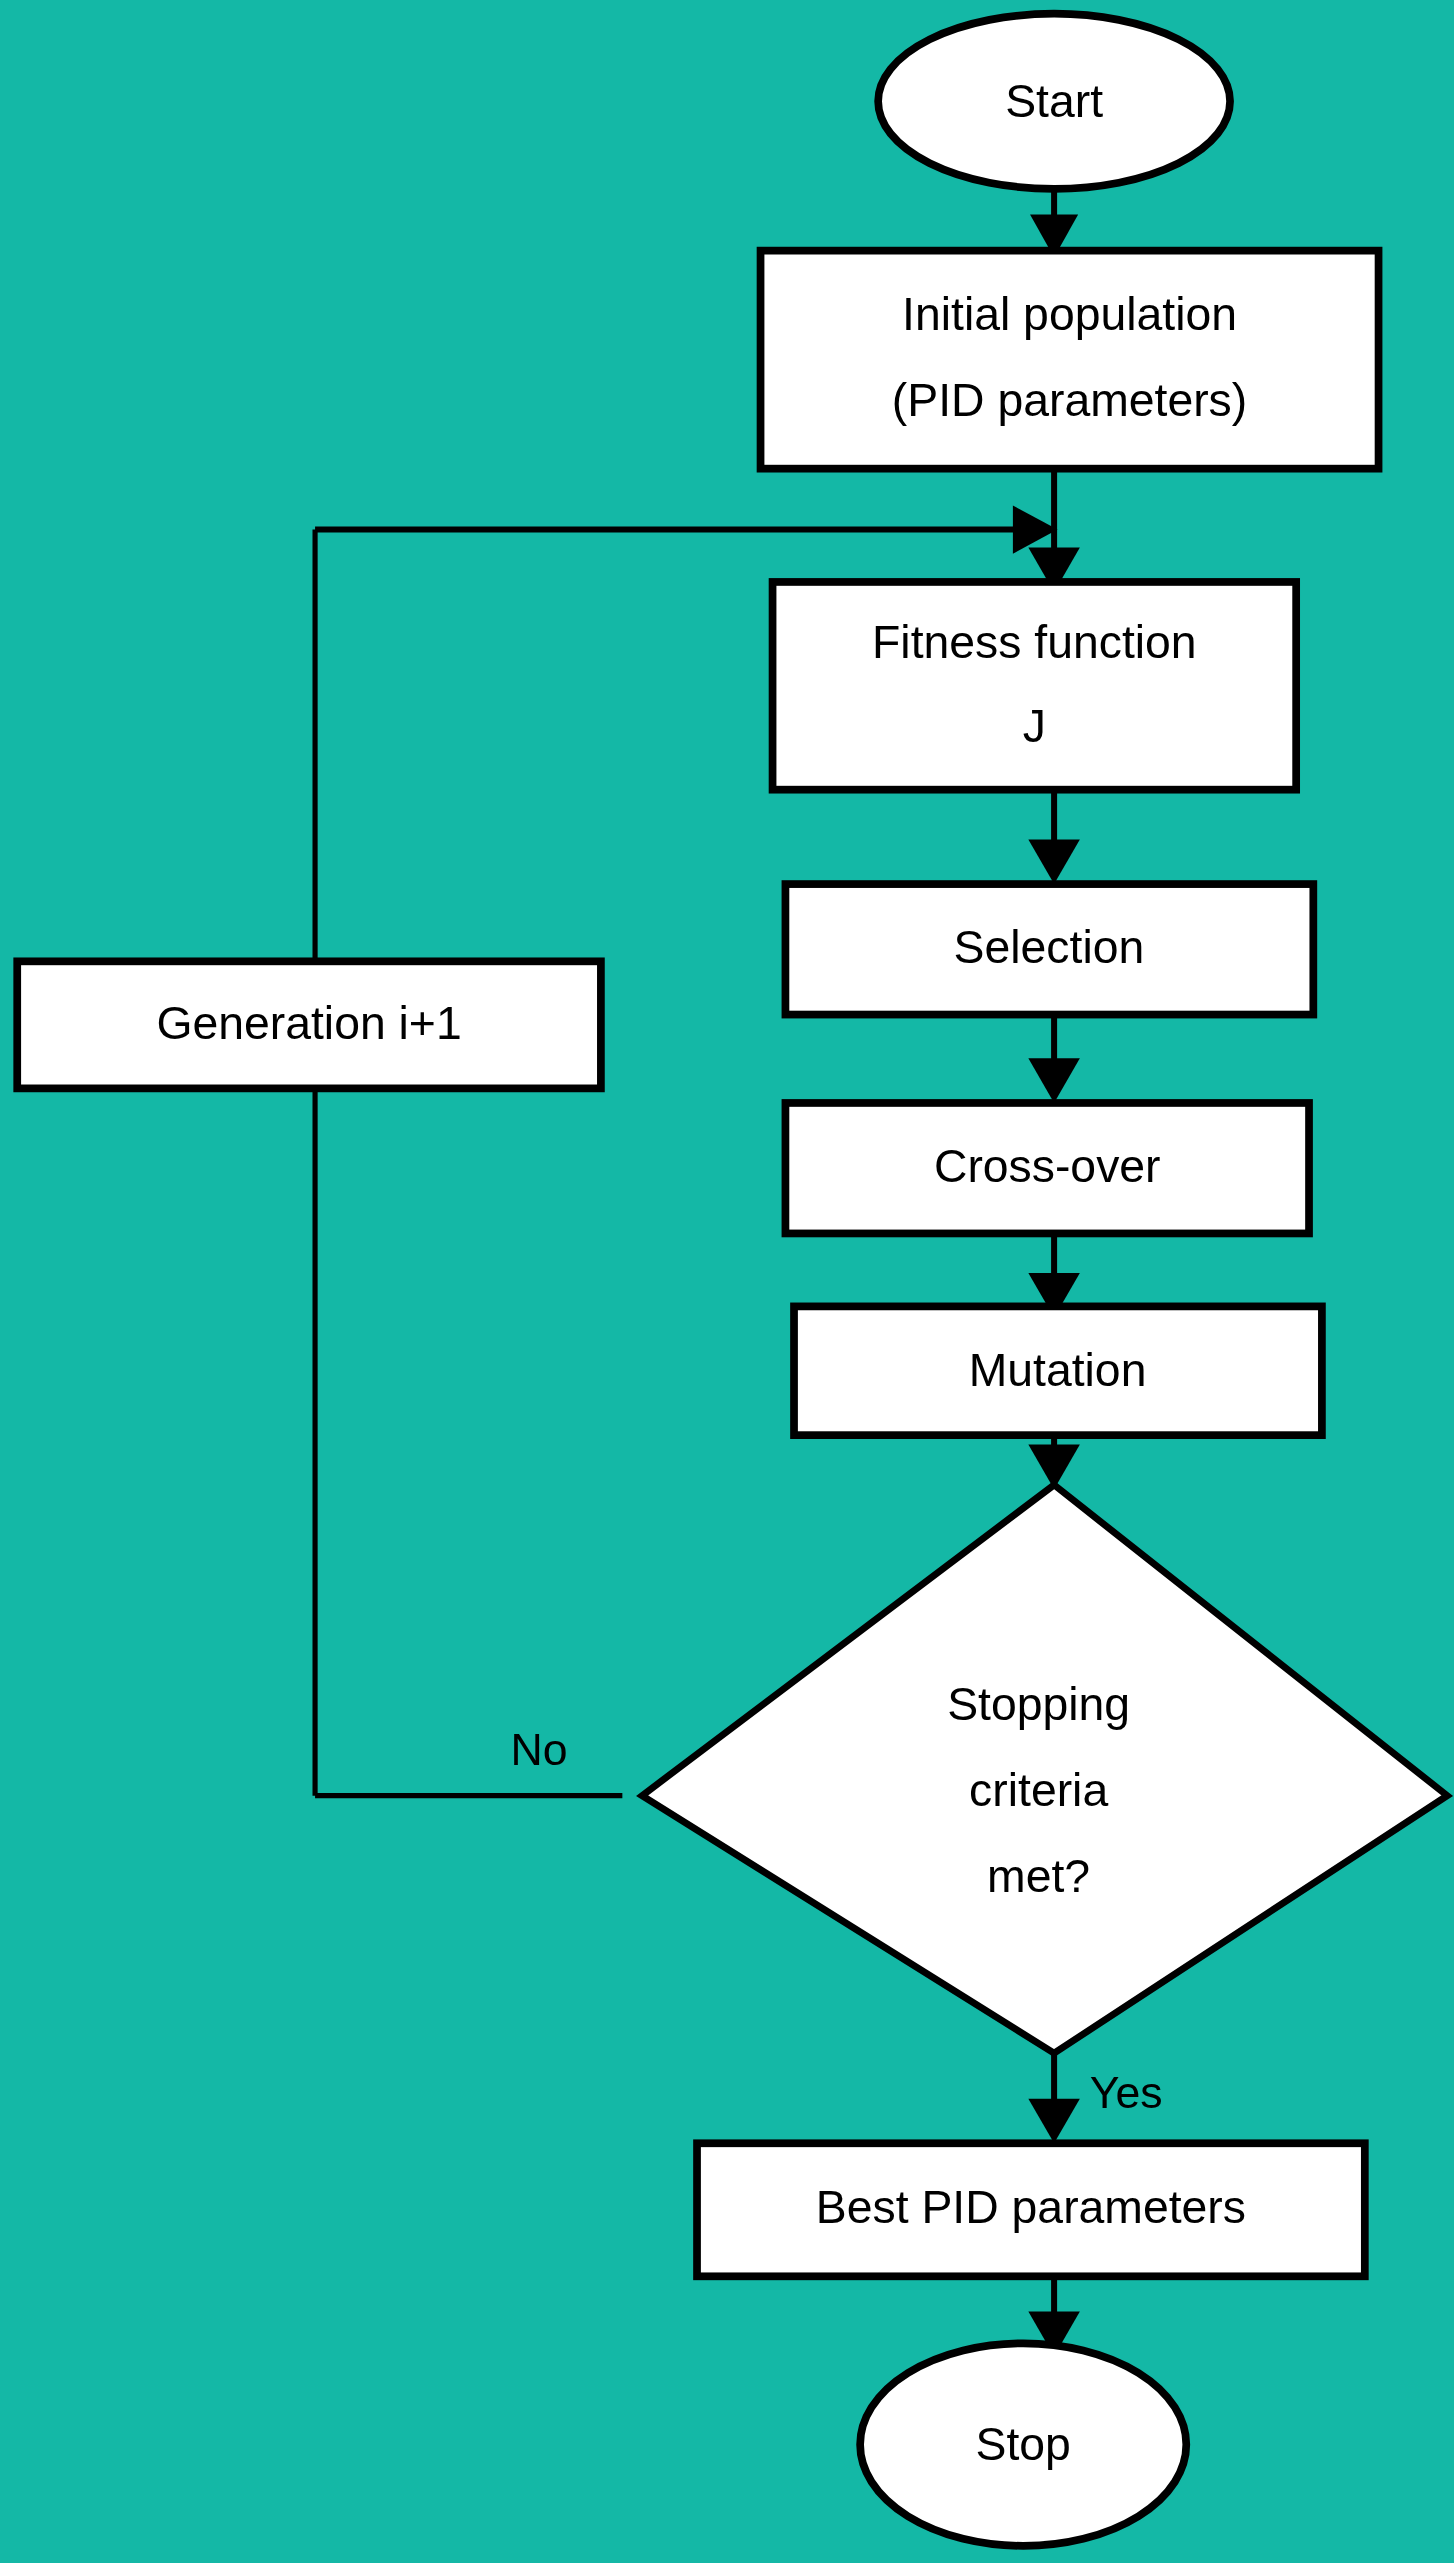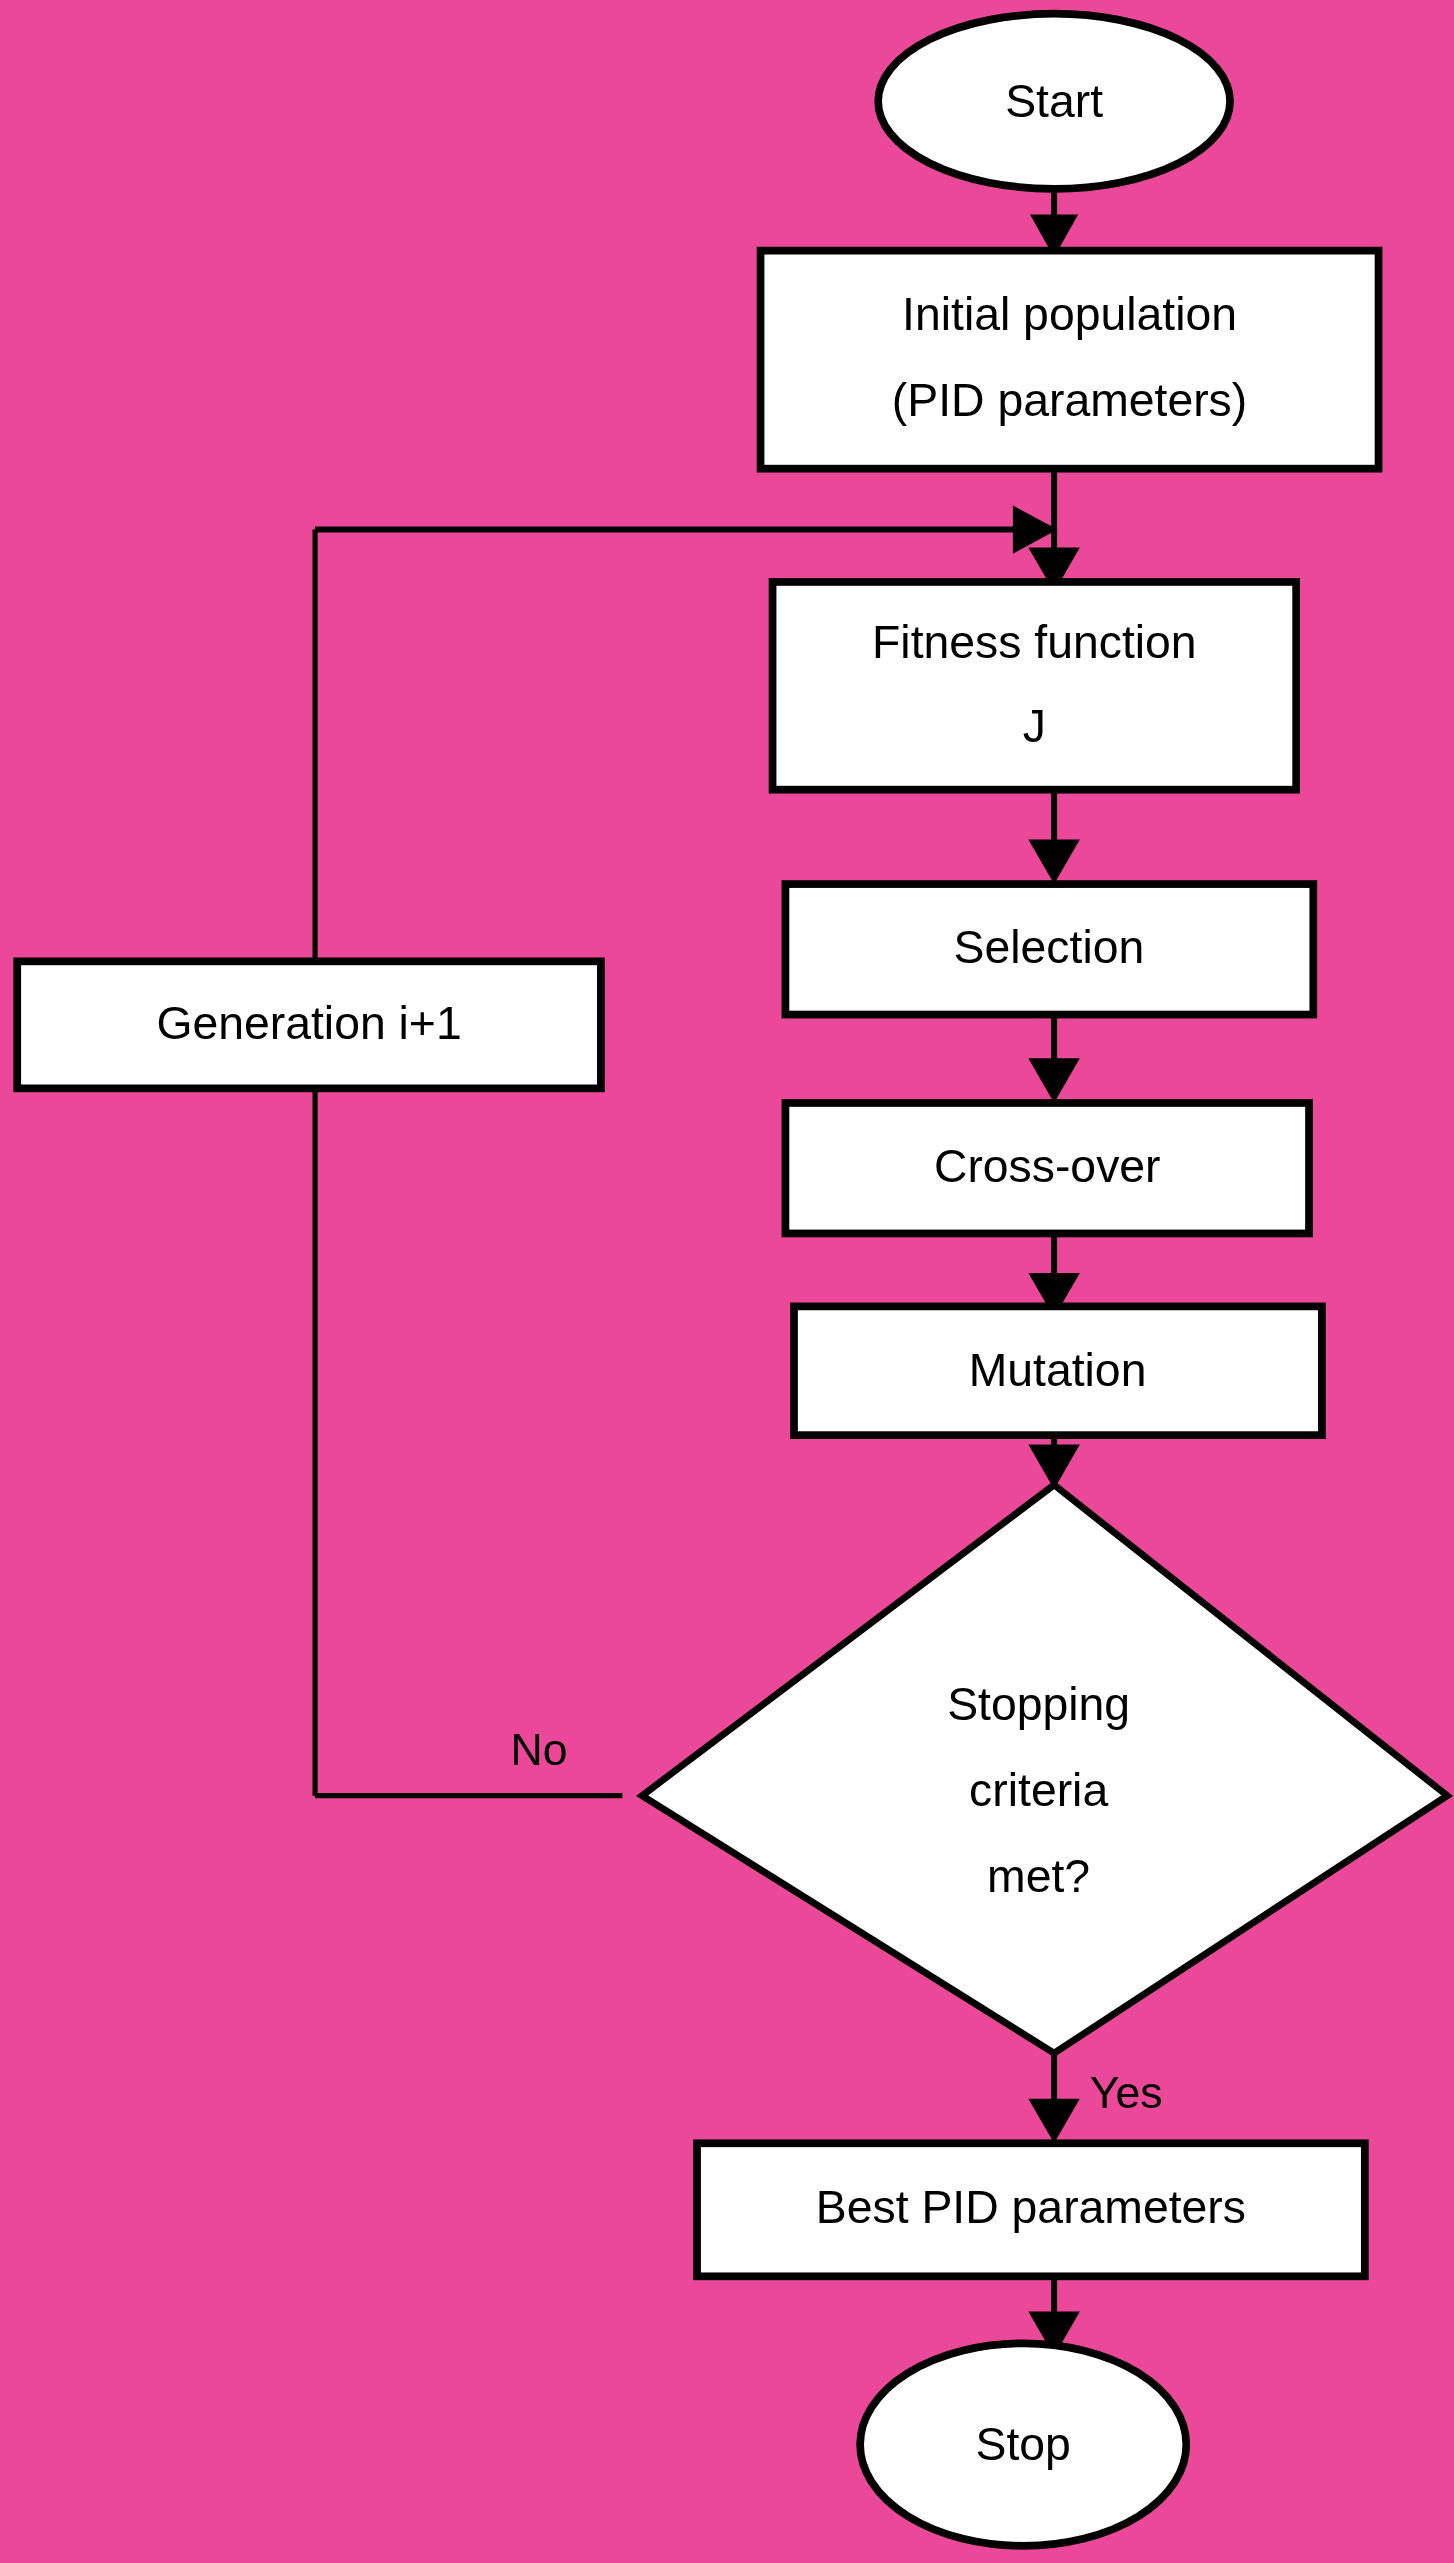--- a/index.html
+++ b/index.html
@@ -11,21 +11,21 @@
   body {
     width: 1455px;
     height: 2563px;
     font-family: "Liberation Sans", sans-serif;
     overflow: hidden;
   }
   #flowchart-root {
     position: relative;
     width: 1455px;
     height: 2563px;
-    background: #ec4899;
+    background: #14b8a6;
   }
   svg#flow-svg {
     display: block;
     width: 1455px;
     height: 2563px;
   }
   .node-shape {
     fill: #ffffff;
     stroke: #000000;
     stroke-width: 9;

